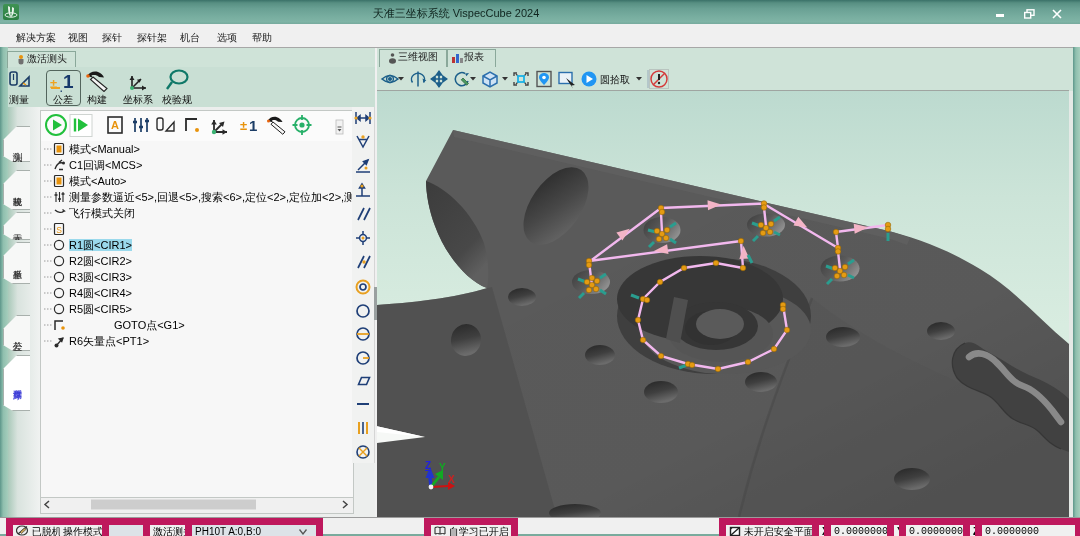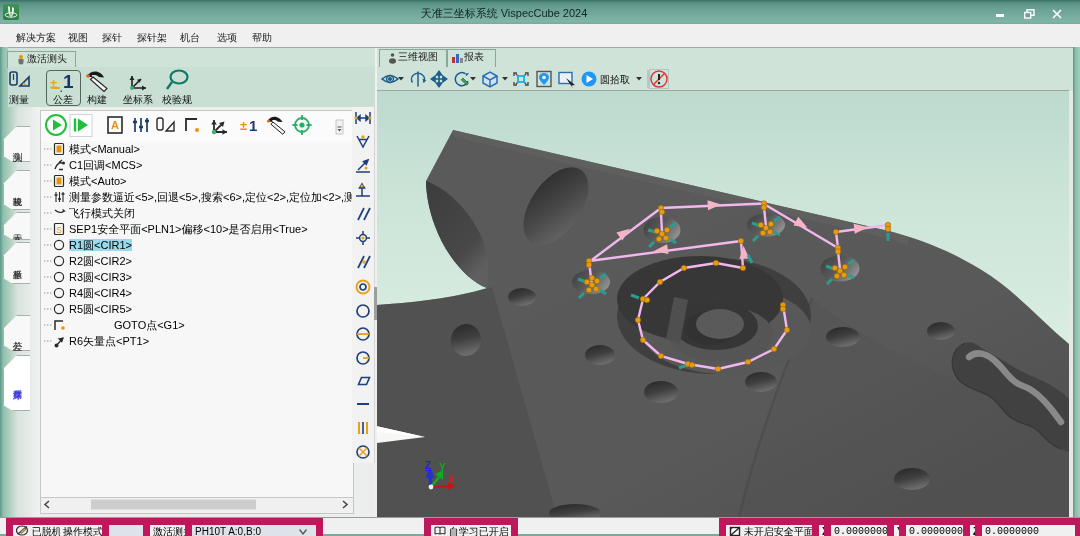--- a/index.html
+++ b/index.html
@@ -2,21 +2,21 @@
 <html><head>
 <meta charset="utf-8">
 <style>
 html,body{margin:0;padding:0;}
 body{width:1080px;height:536px;position:relative;overflow:hidden;
   font-family:"Liberation Sans",sans-serif;background:#f0f0f0;}
 .abs{position:absolute;}
 #titlebar{left:0;top:0;width:1080px;height:24px;
   background:linear-gradient(180deg,#3a7168 0%,#578f82 12%,#69a093 35%,#77ad9f 68%,#7fb4a6 90%,#76aa9d 100%);}
 #logo{left:3px;top:4px;width:16px;height:16px;background:linear-gradient(180deg,#3f9354,#2c7f42);border-radius:2px;}
-#title{left:0;top:6px;width:912px;text-align:center;font-size:11px;color:#10251f;margin-left:48px;}
+#title{left:0;top:6px;width:912px;text-align:center;font-size:11px;color:#10251f;}
 #menubar{left:0;top:24px;width:1080px;height:23px;background:#f0f0f0;border-bottom:1px solid #a7a7a7;}
 .menuitem{position:absolute;top:31px;font-size:10px;color:#1a1a1a;}
 .grn-edge{background:linear-gradient(90deg,#5d968a,#8fbfae 40%,#a5cdbc);}
 #statusbar{left:0;top:517px;width:1080px;height:16px;background:#f0f0f0;border-top:1px solid #9b9b9b;font-size:10px;}
 .scell{position:absolute;top:1px;height:13px;border:7px solid #be185d;background:#f0f0f0;
   font-size:10px;line-height:13px;padding:0 3px;white-space:nowrap;color:#000;}
 .sval{font-family:"Liberation Mono",monospace;font-size:10px;}
 #bottomedge{left:0;top:534px;width:1080px;height:2px;background:#79ab9d;}
 #lp-head{left:8px;top:48px;width:367px;height:19px;background:#cfe3d8;border-bottom:1px solid #aeb6b2;}
 #lp-tab{left:7px;top:51px;width:67px;height:16px;background:#cfe3d8;border:1px solid #8aa89a;border-bottom:none;font-size:10px;color:#222;}
@@ -218,21 +218,20 @@
 </g>
 <g stroke="#9a9a9a" stroke-dasharray="1.5 1.5">
 <path d="M3 8 h9 M3 24 h9 M3 40 h9 M3 56 h9 M3 72 h9 M3 88 h9 M3 104 h9 M3 120 h9 M3 136 h9 M3 152 h9 M3 168 h9 M3 184 h9 M3 200 h9"></path>
 </g>
 </svg>
 <div class="trow" style="top:0px;left:28px;">模式&lt;Manual&gt;</div>
 <div class="trow" style="top:16px;left:28px;">C1回调&lt;MCS&gt;</div>
 <div class="trow" style="top:32px;left:28px;">模式&lt;Auto&gt;</div>
 <div class="trow" style="top:48px;left:28px;">测量参数逼近&lt;5&gt;,回退&lt;5&gt;,搜索&lt;6&gt;,定位&lt;2&gt;,定位加&lt;2&gt;,测量参数&lt;2&gt;</div>
 <div class="trow" style="top:64px;left:28px;">飞行模式关闭</div>
-<div class="trow" style="top:80px;left:28px;">SEP1安全平面&lt;PLN1&gt;偏移&lt;10&gt;是否启用&lt;True&gt;</div>
 <div class="trow" style="top:96px;left:28px;"><span style="background:#9ad9ec;">R1圆&lt;CIR1&gt;</span></div>
 <div class="trow" style="top:112px;left:28px;">R2圆&lt;CIR2&gt;</div>
 <div class="trow" style="top:128px;left:28px;">R3圆&lt;CIR3&gt;</div>
 <div class="trow" style="top:144px;left:28px;">R4圆&lt;CIR4&gt;</div>
 <div class="trow" style="top:160px;left:28px;">R5圆&lt;CIR5&gt;</div>
 <div class="trow" style="top:176px;left:44px;margin-left:29px;">GOTO点&lt;G1&gt;</div>
 <div class="trow" style="top:192px;left:28px;">R6矢量点&lt;PT1&gt;</div>
 </div>
 <div class="abs" id="hscroll">
  <svg width="310" height="13" viewBox="0 0 310 13" style="position:absolute;left:0;top:0;">

